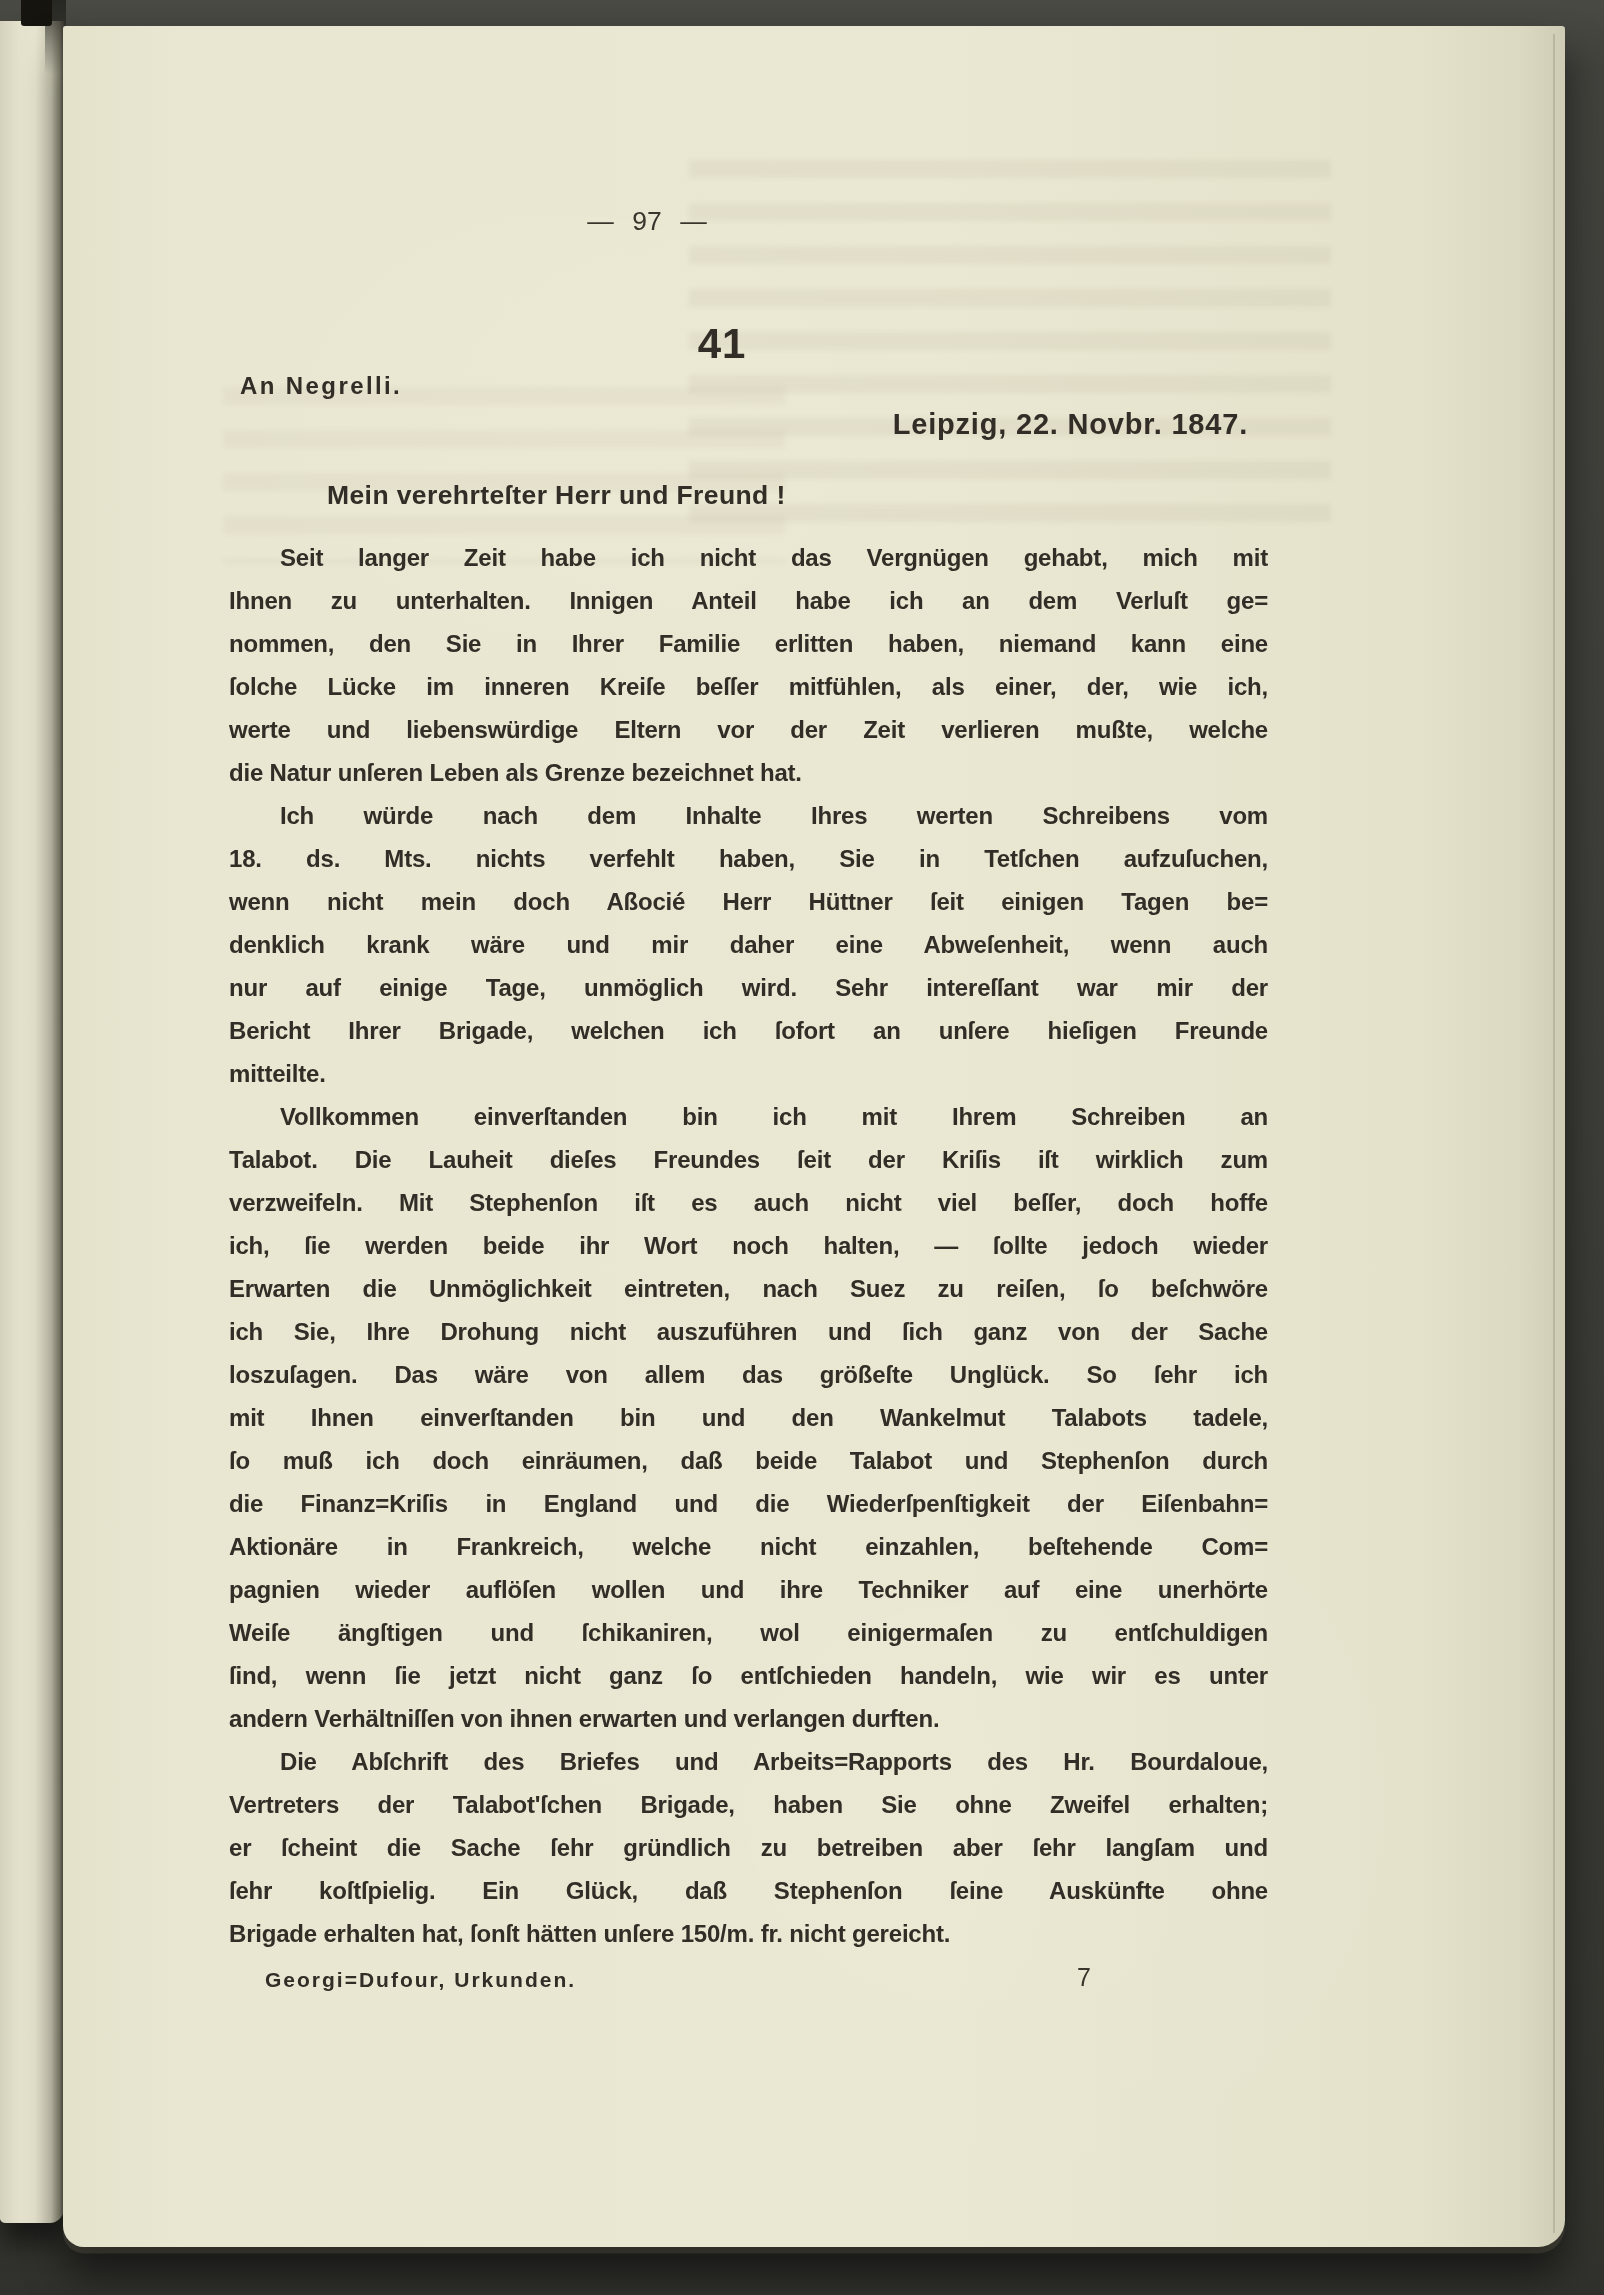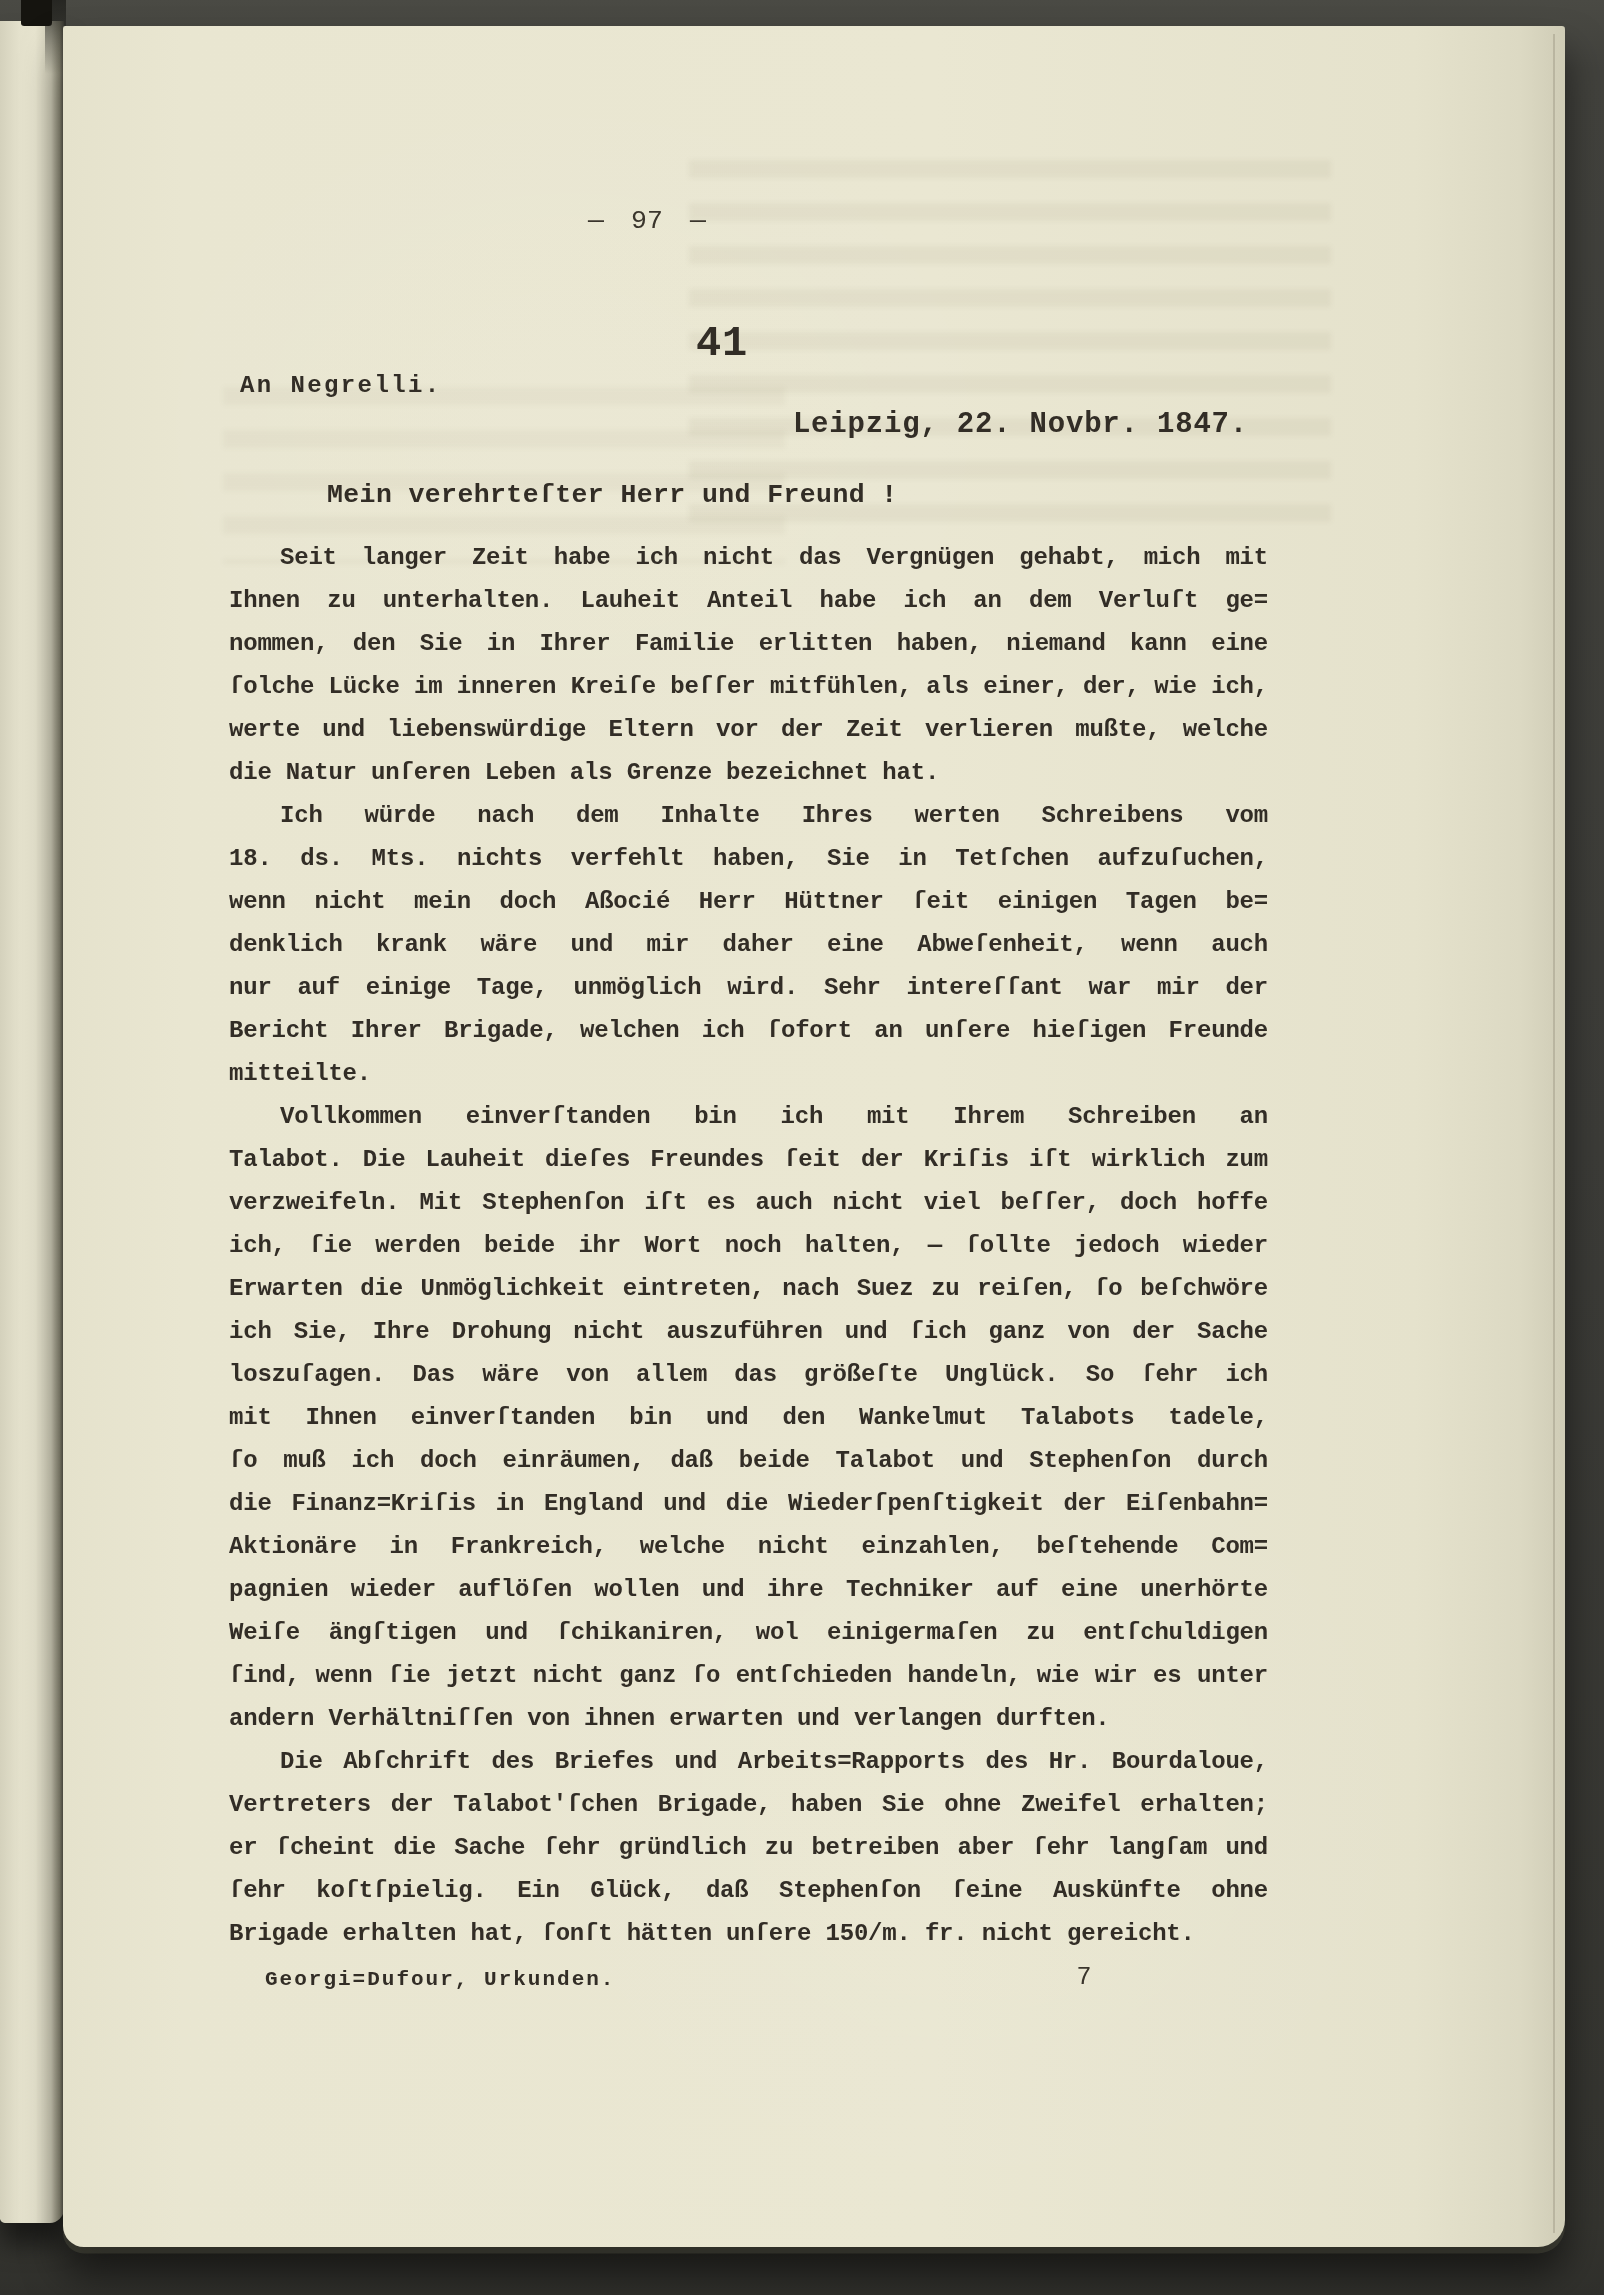--- a/index.html
+++ b/index.html
@@ -1,19 +1,19 @@
 <!DOCTYPE html>
 <html style="font-size:13px"><head>
 <meta charset="utf-8">
 <style>
   html,body{margin:0;padding:0;background:#2f2f2b;}
   .scene{
     position:relative;width:1605px;height:2295px;overflow:hidden;
     background:linear-gradient(180deg,#4a4a44 0%,#42423d 3%,#3c3c38 50%,#34342f 97%,#30302c 100%);
-    font-family:Liberation Mono, monospace;
+    font-family:Liberation Sans, sans-serif;
   }
   
   .left-leaf{
     position:absolute;left:0;top:21px;width:64px;height:2202px;
     background:linear-gradient(90deg,#d4d1bc 0%,#e4e1cc 30%,#e7e4cf 55%,#cfccb7 80%,#97947f 93%,#55534a 100%);
     border-radius:0 0 14.4px 4.8px;
     box-shadow:0 21px 24px rgba(0,0,0,.5);
   }
   .gutter-notch{
     position:absolute;left:45px;top:0;width:21px;height:74px;
@@ -100,21 +100,21 @@
 
     <div class="pagenum ink">— 97 —</div>
     <div class="letter-no ink">41</div>
     <div class="recipient ink">An Negrelli.</div>
     <div class="dateline ink">Leipzig, 22. Novbr. 1847.</div>
     <div class="salutation ink">Mein verehrteſter Herr und Freund !</div>
 
     <div class="body ink">
 
       <div class="ln ind">Seit langer Zeit habe ich nicht das Vergnügen gehabt, mich mit</div>
-      <div class="ln">Ihnen zu unterhalten. Lauheit Anteil habe ich an dem Verluſt ge=</div>
+      <div class="ln">Ihnen zu unterhalten. Innigen Anteil habe ich an dem Verluſt ge=</div>
       <div class="ln">nommen, den Sie in Ihrer Familie erlitten haben, niemand kann eine</div>
       <div class="ln">ſolche Lücke im inneren Kreiſe beſſer mitfühlen, als einer, der, wie ich,</div>
       <div class="ln">werte und liebenswürdige Eltern vor der Zeit verlieren mußte, welche</div>
       <div class="ln last">die Natur unſeren Leben als Grenze bezeichnet hat.</div>
 
       <div class="ln ind">Ich würde nach dem Inhalte Ihres werten Schreibens vom</div>
       <div class="ln">18. ds. Mts. nichts verfehlt haben, Sie in Tetſchen aufzuſuchen,</div>
       <div class="ln">wenn nicht mein doch Aßocié Herr Hüttner ſeit einigen Tagen be=</div>
       <div class="ln">denklich krank wäre und mir daher eine Abweſenheit, wenn auch</div>
       <div class="ln">nur auf einige Tage, unmöglich wird. Sehr intereſſant war mir der</div>

